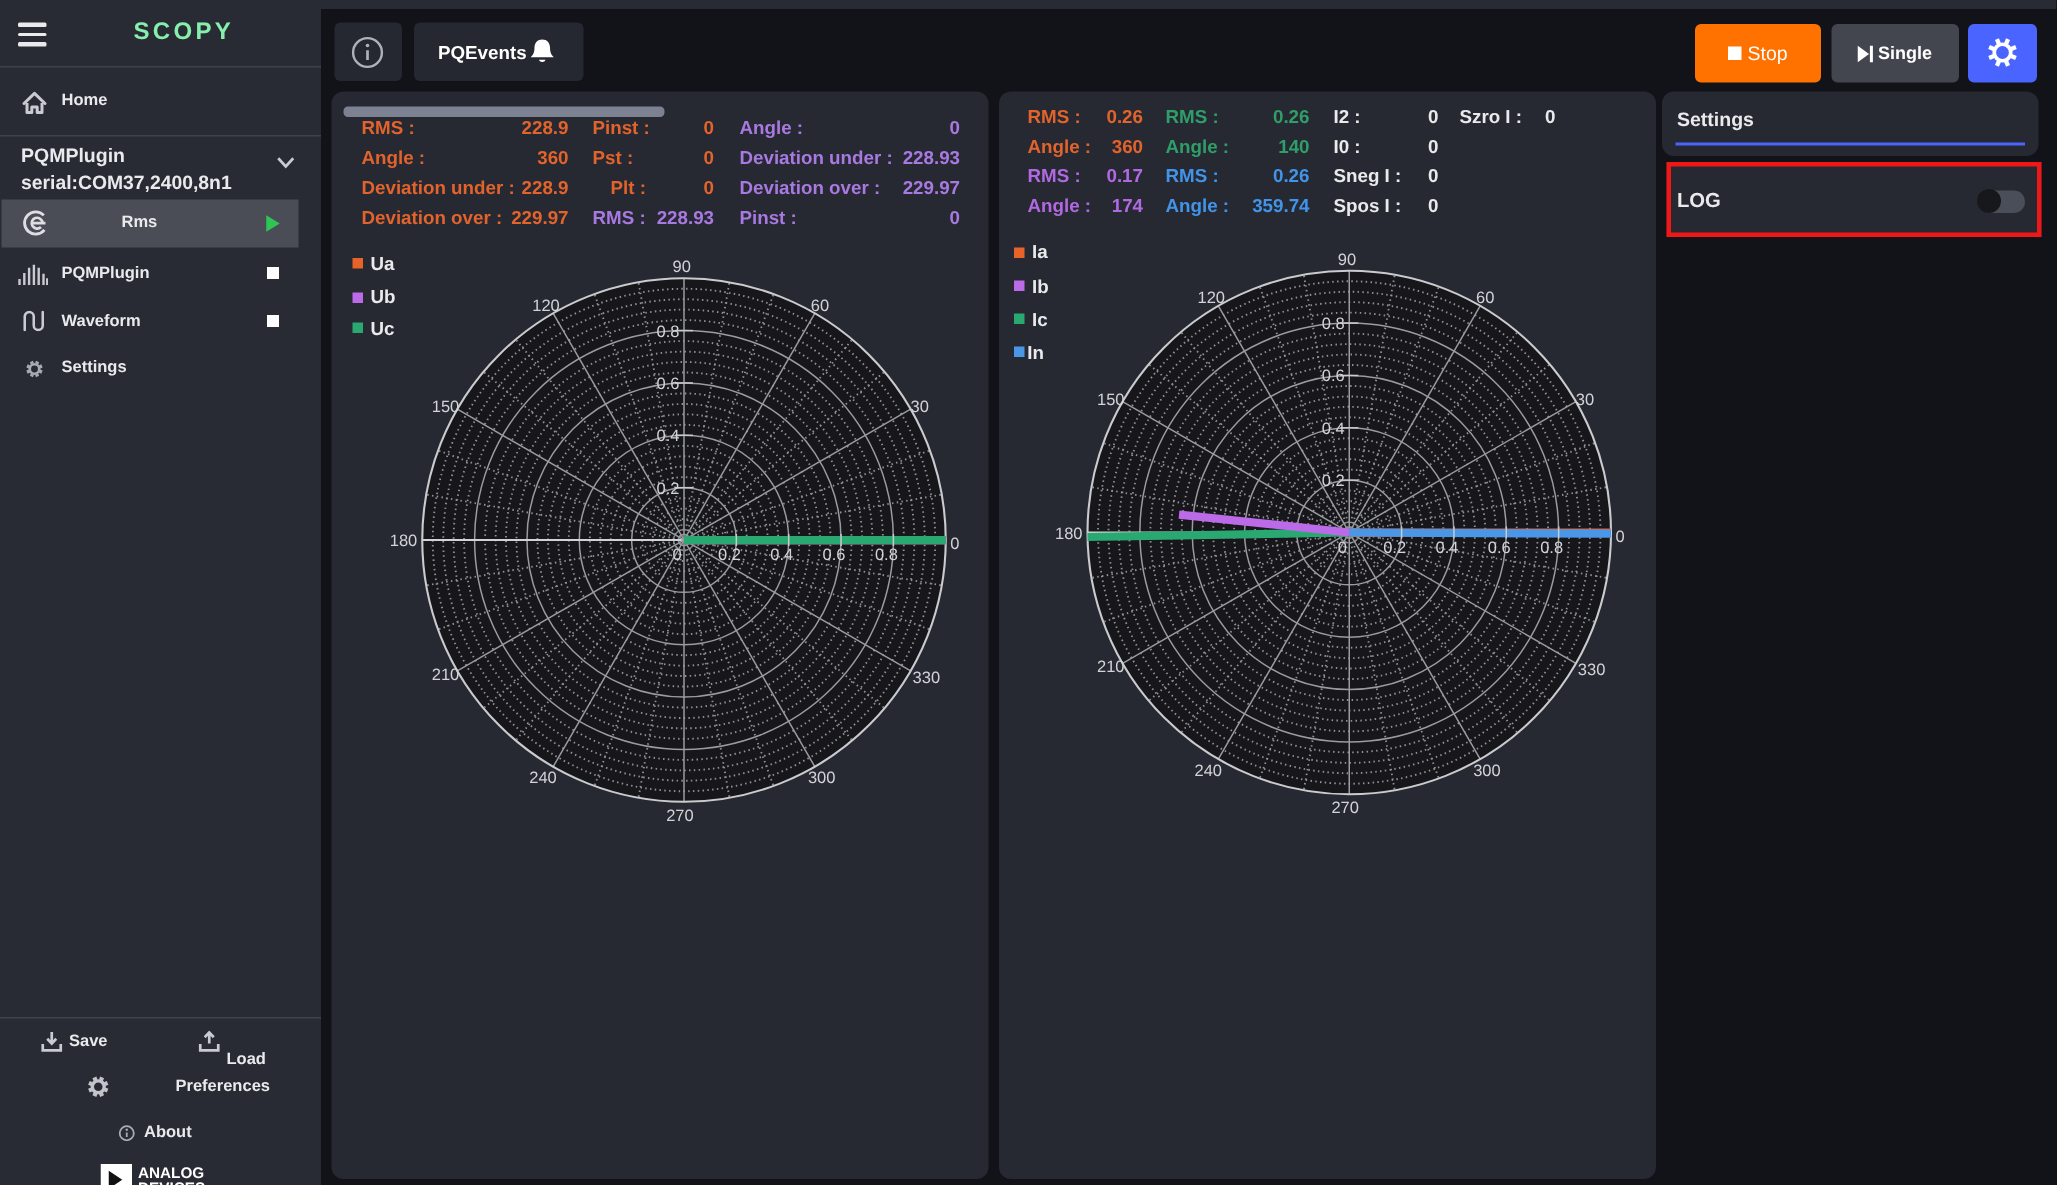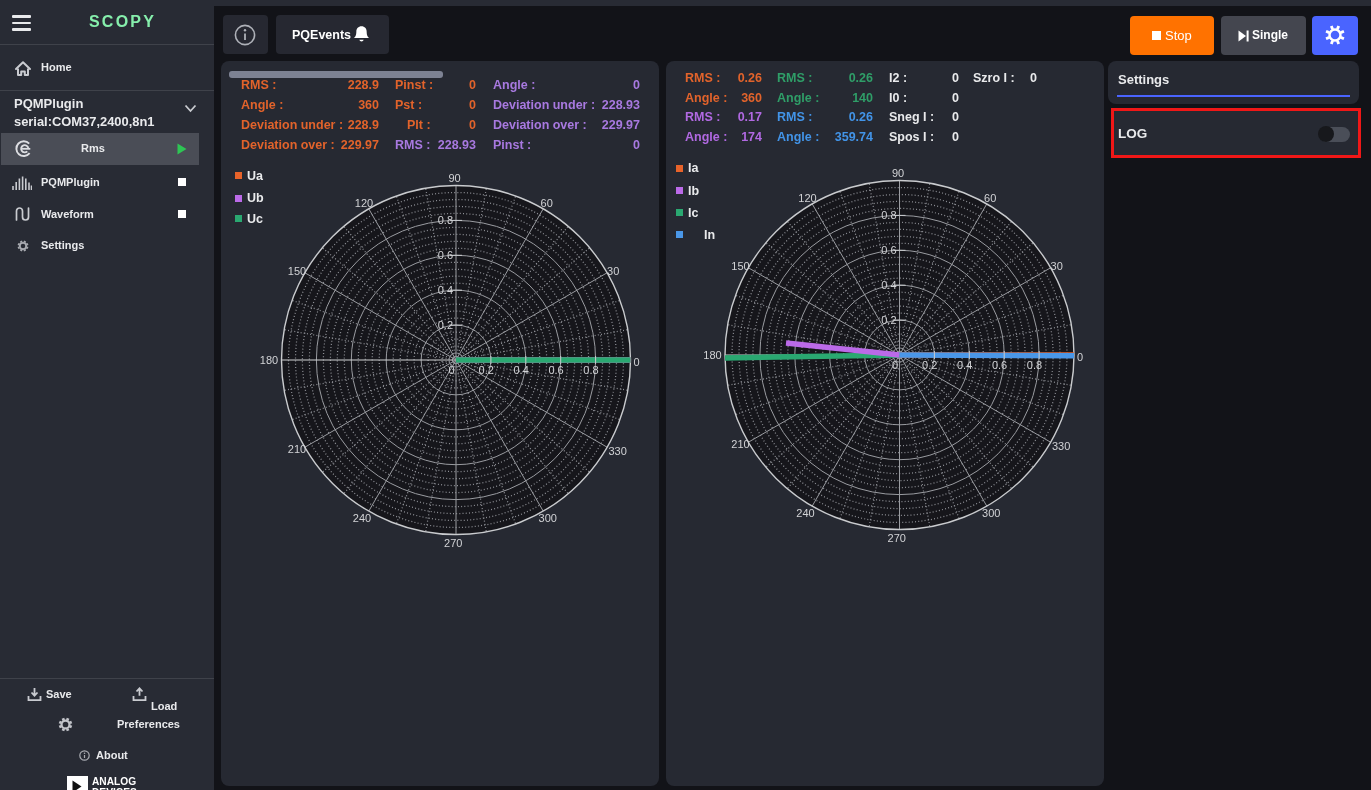--- a/index.html
+++ b/index.html
@@ -248,21 +248,21 @@
     <div class="lg" style="left:247px;top:192px;width:40px;height:12px;">Ub</div>
     <div style="left:235px;top:215.0px;width:7px;height:7px;background:#2aa871;"></div>
     <div class="lg" style="left:247px;top:212.5px;width:40px;height:12px;">Uc</div>
     <div style="left:676px;top:164.5px;width:7px;height:7px;background:#e8632a;"></div>
     <div class="lg" style="left:688px;top:162px;width:40px;height:12px;">Ia</div>
     <div style="left:676px;top:187.0px;width:7px;height:7px;background:#bb6ae8;"></div>
     <div class="lg" style="left:688px;top:184.5px;width:40px;height:12px;">Ib</div>
     <div style="left:676px;top:209.2px;width:7px;height:7px;background:#2aa871;"></div>
     <div class="lg" style="left:688px;top:206.7px;width:40px;height:12px;">Ic</div>
     <div style="left:676px;top:231.0px;width:7px;height:7px;background:#4a97e8;"></div>
-    <div class="lg" style="left:704px;top:228.5px;width:40px;height:12px;">In</div>
+    <div class="lg" style="left:656px;top:228.5px;width:40px;height:12px;text-align:right;">In</div>
     <div style="left:1108px;top:61px;width:251px;height:43px;background:#262932;border-radius:8px;"></div>
     <div style="left:1118px;top:72px;width:100px;height:14px;font-weight:bold;font-size:13px;color:#e9eaec">Settings</div>
     <div style="left:1117px;top:95px;width:233px;height:1.5px;background:#4a64ff;"></div>
     <div style="left:1111px;top:108px;width:250px;height:50px;background:#262932;border:3px solid #f01717;"></div>
     <div style="left:1118px;top:126px;width:60px;height:15px;font-weight:bold;font-size:13.5px;color:#e9eaec">LOG</div>
     <div style="left:1319px;top:127px;width:31px;height:14.5px;background:#4a4e58;border-radius:7.5px;"></div>
     <div style="left:1318px;top:126px;width:16px;height:16px;background:#17181c;border-radius:8px;"></div>
     <svg style="position:absolute;left:0;top:0;z-index:1" width="1371" height="790" viewBox="0 0 1371 790">
       <circle cx="456" cy="360" r="174.5" fill="#16161b"></circle>
       <circle cx="456" cy="360" r="7.0" fill="none" stroke="#8f9197" stroke-width="1.25" stroke-dasharray="1 2.2"></circle>

